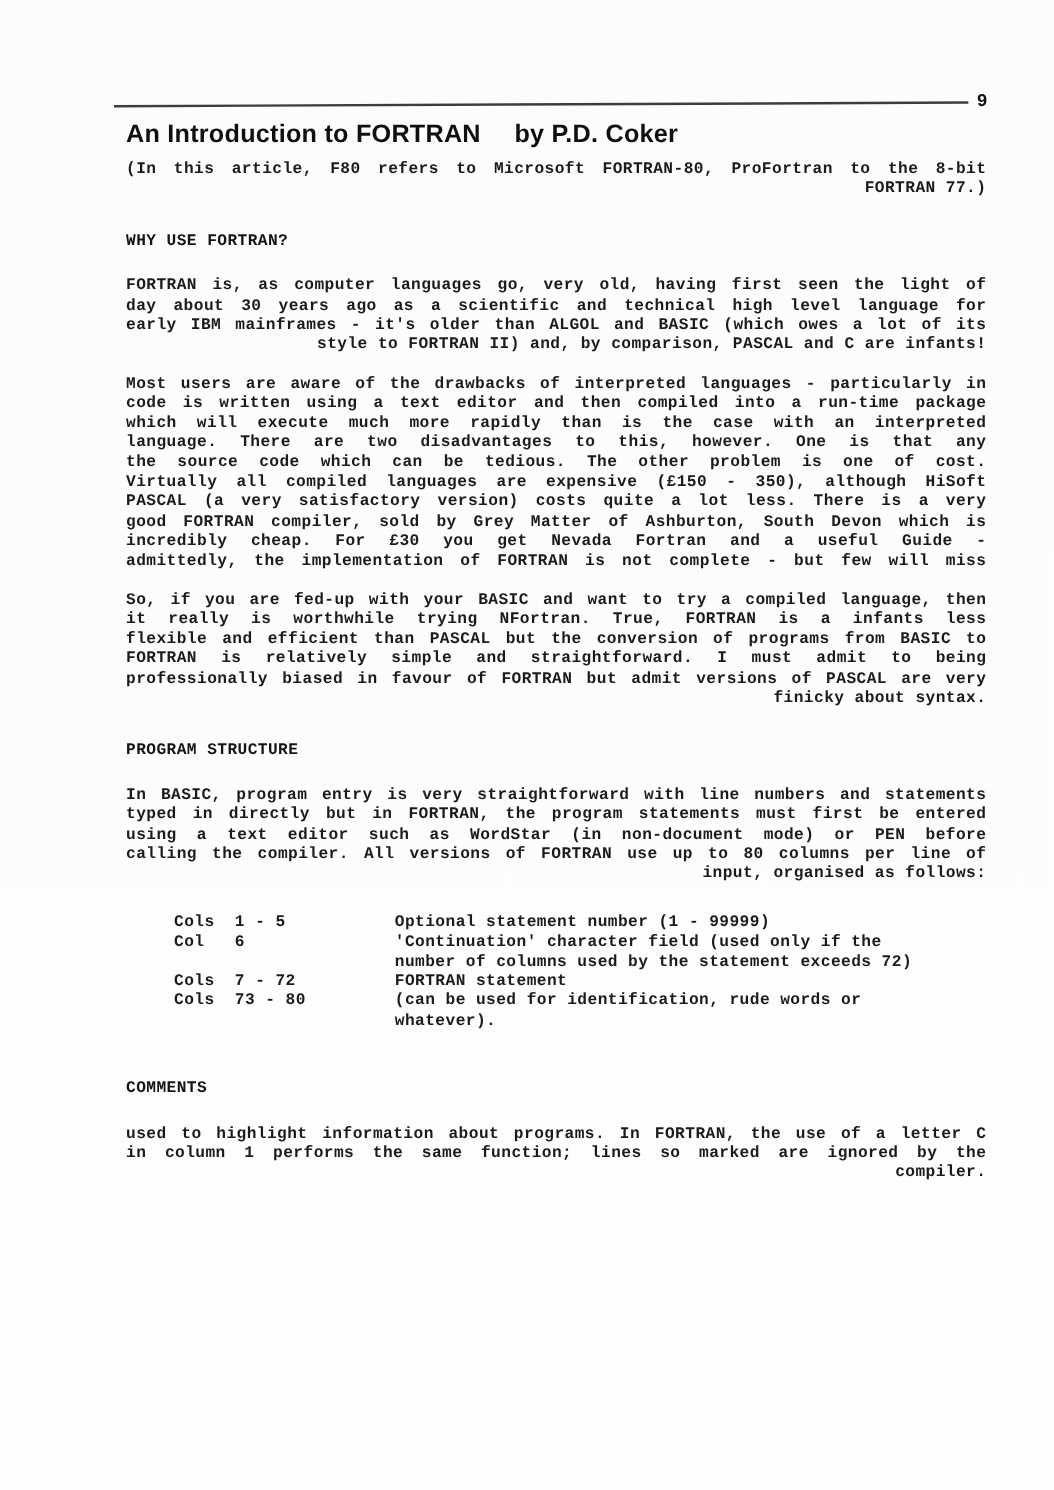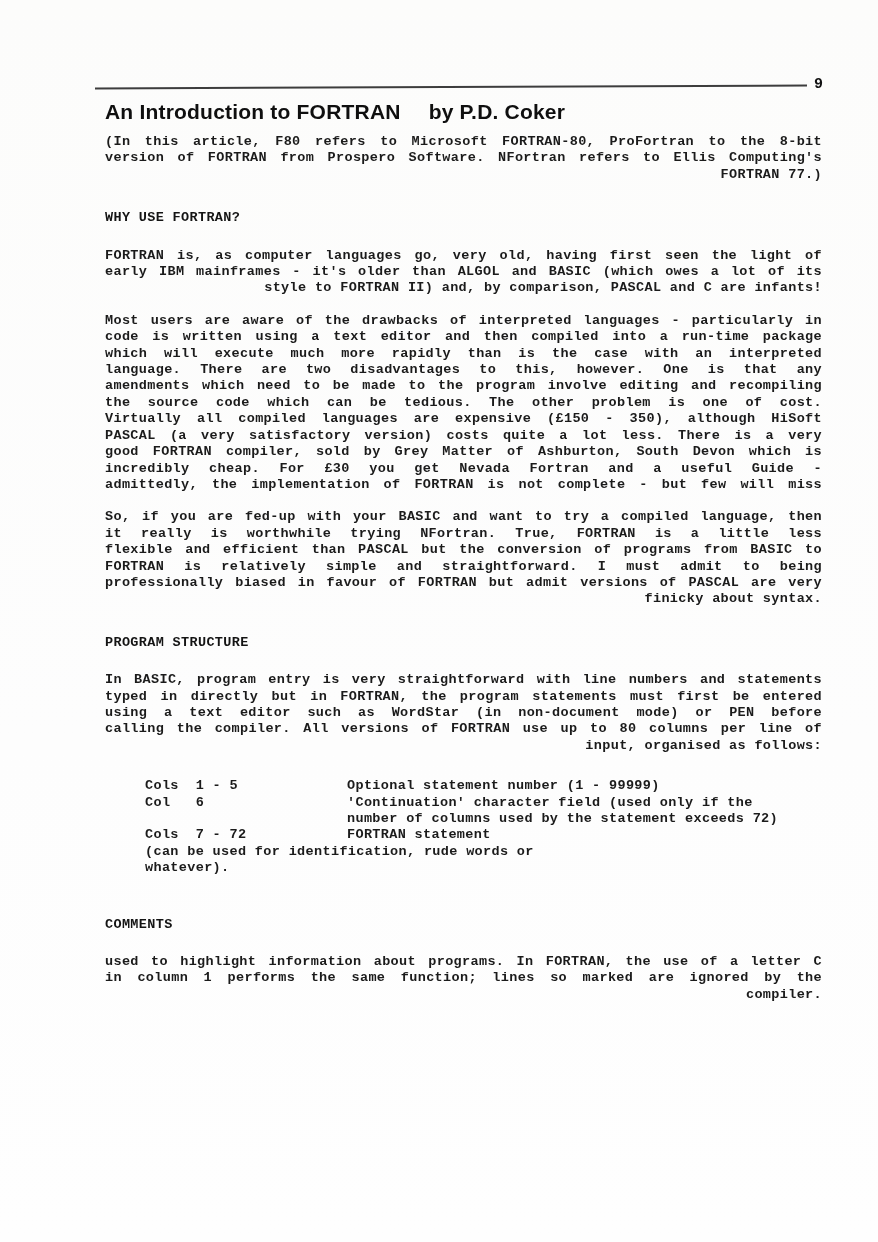--- a/index.html
+++ b/index.html
@@ -60,66 +60,65 @@
   .line.last {
     text-align: right;
     text-align-last: auto;
   }
   .heading {
     margin: 27px 0 21px 0;
     font-weight: bold;
     color: #141414;
   }
   .coltable { margin: 24px 0 40px 40px; }
-  .trow { display: flex; gap: 18px; }
+  .trow { display: flex; }
   .tlabel {
     flex: none;
     width: 184px;
     white-space: pre;
   }
   .tdesc { white-space: pre-wrap; }
 </style>
 </head>
 <body>
 
 <div class="page">
   <div class="header-rule"></div>
   <div class="page-number">9</div>
   <div class="content">
     <h1 class="title">
       <span>An Introduction to FORTRAN</span><span class="byline">by P.D. Coker</span>
     </h1>
     <div id="article-body" class="body">
         <div class="para">
           <div class="line">(In this article, F80 refers to Microsoft FORTRAN-80, ProFortran to the 8-bit</div>
-          <div class="line">version of FORTRAN from Prospero Software.  NFortran refers to Ellis Computing's</div>
           <div class="line last">FORTRAN 77.)</div>
         </div>
         <div class="heading">WHY USE FORTRAN?</div>
         <div class="para">
           <div class="line">FORTRAN is, as computer languages go, very old, having first seen the light of</div>
+          <div class="line">day about 30 years ago as a scientific and technical high level language for</div>
           <div class="line">early IBM mainframes - it's older than ALGOL and BASIC (which owes a lot of its</div>
           <div class="line last">style to FORTRAN II) and, by comparison, PASCAL and C are infants!</div>
         </div>
         <div class="para">
           <div class="line">Most users are aware of the drawbacks of interpreted languages - particularly in</div>
           <div class="line">code is written using a text editor and then compiled into a run-time package</div>
           <div class="line">which will execute much more rapidly than is the case with an interpreted</div>
           <div class="line">language.  There are two disadvantages to this, however.  One is that any</div>
-          <div class="line">amendments which need to be made to the program involve editing and recompiling</div>
           <div class="line">the source code which can be tedious.  The other problem is one of cost.</div>
           <div class="line">Virtually all compiled languages are expensive (£150 - 350), although HiSoft</div>
           <div class="line">PASCAL (a very satisfactory version) costs quite a lot less.  There is a very</div>
           <div class="line">good FORTRAN compiler, sold by Grey Matter of Ashburton, South Devon which is</div>
           <div class="line">incredibly cheap.  For £30 you get Nevada Fortran and a useful Guide -</div>
           <div class="line">admittedly, the implementation of FORTRAN is not complete - but few will miss</div>
         </div>
         <div class="para">
           <div class="line">So, if you are fed-up with your BASIC and want to try a compiled language, then</div>
-          <div class="line">it really is worthwhile trying NFortran.  True, FORTRAN is a little less</div>
+          <div class="line">it really is worthwhile trying NFortran.  True, FORTRAN is a infants less</div>
           <div class="line">flexible and efficient than PASCAL but the conversion of programs from BASIC to</div>
           <div class="line">FORTRAN is relatively simple and straightforward.  I must admit to being</div>
           <div class="line">professionally biased in favour of FORTRAN but admit versions of PASCAL are very</div>
           <div class="line last">finicky about syntax.</div>
         </div>
         <div class="heading">PROGRAM STRUCTURE</div>
         <div class="para">
           <div class="line">In BASIC, program entry is very straightforward with line numbers and statements</div>
           <div class="line">typed in directly but in FORTRAN, the program statements must first be entered</div>
           <div class="line">using a text editor such as WordStar (in non-document mode) or PEN before</div>
@@ -134,20 +133,21 @@
           <div class="trow">
             <div class="tlabel">Col   6</div>
             <div class="tdesc">'Continuation' character field (used only if the
 number of columns used by the statement exceeds 72)</div>
           </div>
           <div class="trow">
             <div class="tlabel">Cols  7 - 72</div>
             <div class="tdesc">FORTRAN statement</div>
           </div>
           <div class="trow">
+            <div class="tlabel">Cols  73 - 80</div>
             <div class="tdesc">(can be used for identification, rude words or
 whatever).</div>
           </div>
         </div>
         <div class="heading">COMMENTS</div>
         <div class="para">
           <div class="line">used to highlight information about programs.  In FORTRAN, the use of a letter C</div>
           <div class="line">in column 1 performs the same function; lines so marked are ignored by the</div>
           <div class="line last">compiler.</div>
         </div>

